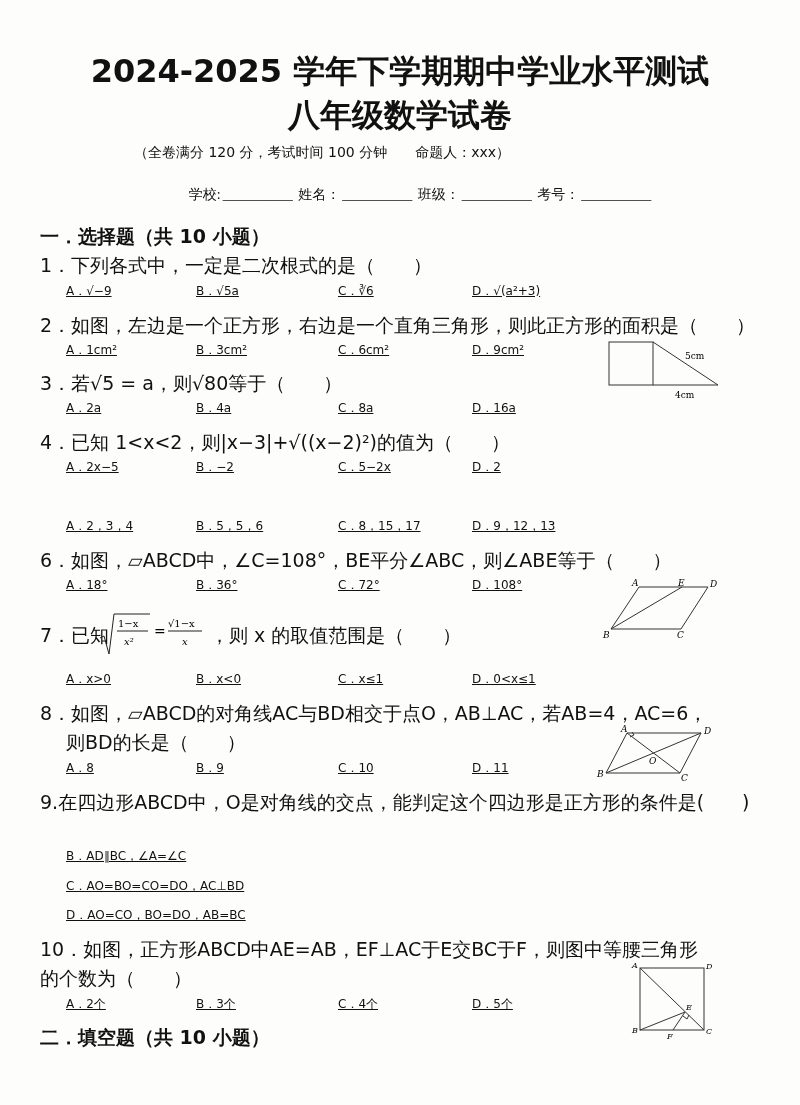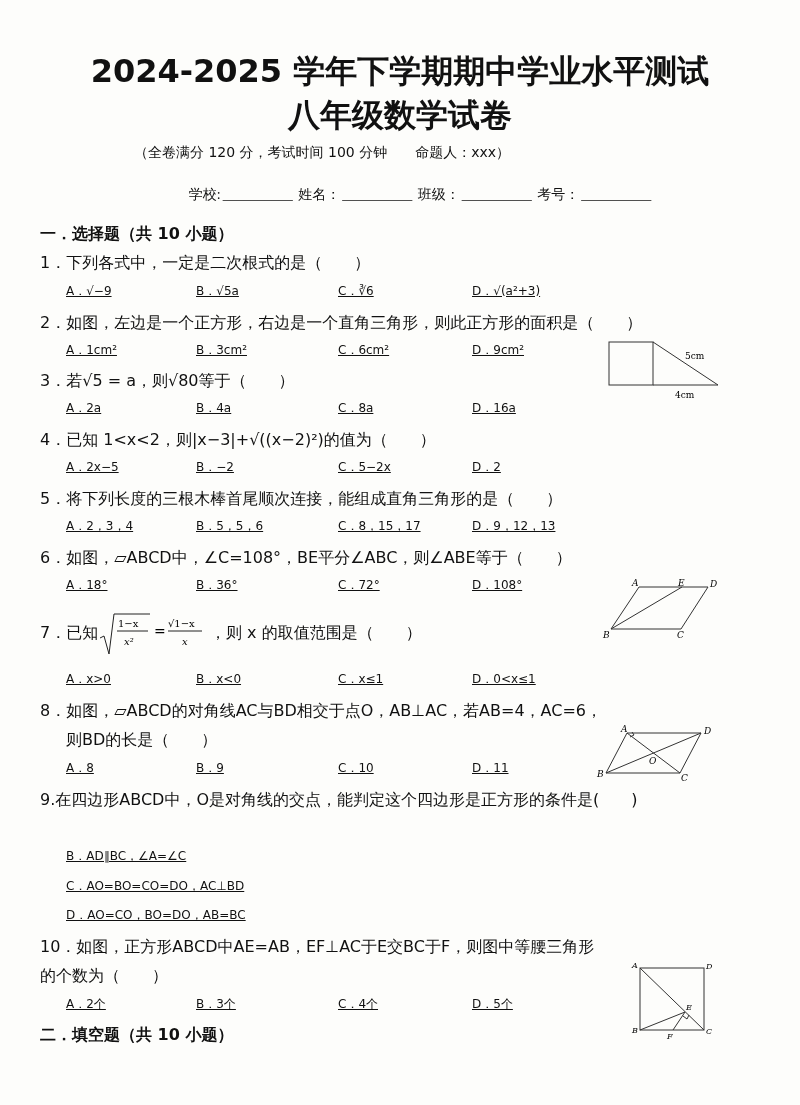--- a/index.html
+++ b/index.html
@@ -3,21 +3,21 @@
 <meta charset="utf-8">
 <style>
   html, body { margin: 0; padding: 0; background: #ffffff; }
   body { width: 800px; height: 1105px; overflow: hidden; position: relative; color: #111; font-family: "DejaVu Serif", "Liberation Serif", serif; }
   .page { position: absolute; left: 0; top: 0; width: 800px; height: 1105px; background: #fdfdfb; }
   .title1 { position: absolute; top: 50px; left: 0; width: 800px; text-align: center; font-size: 32px; font-weight: bold; letter-spacing: 0px; font-family: "DejaVu Sans", sans-serif; }
   .title2 { position: absolute; top: 94px; left: 0; width: 800px; text-align: center; font-size: 32px; font-weight: bold; font-family: "DejaVu Sans", sans-serif; }
   .subinfo { position: absolute; top: 144px; left: 0; width: 644px; text-align: center; font-size: 14px; font-family: "DejaVu Sans", sans-serif; }
   .fields { position: absolute; top: 186px; left: 0; width: 800px; text-align: center; font-size: 14px; font-family: Liberation Serif, serif; margin-left: 20px; }
   .fields span { margin: 0 1px; }
-  .line { position: absolute; font-size: 16px; white-space: nowrap; font-family: "DejaVu Sans", sans-serif; }
+  .line { position: absolute; font-size: 19px; white-space: nowrap; font-family: "DejaVu Sans", sans-serif; }
   .sec { font-weight: bold; }
   .opt { position: absolute; font-size: 12px; white-space: nowrap; font-family: "DejaVu Sans", sans-serif; text-decoration: underline; }
   .fig { position: absolute; }
   svg text { font-family: "DejaVu Serif", serif; font-style: italic; }
 </style>
 </head>
 <body>
 
 <div class="page">
 
@@ -66,23 +66,20 @@
   <div class="opt" style="left:472px; top:400px;">D．16a</div>
 
   <div class="line" style="left:40px; top:430px;">
     <span>4．</span><span>已知 1&lt;x&lt;2，则|x−3|+√((x−2)²)的值为（　　）</span>
   </div>
   <div class="opt" style="left:66px; top:459px;">A．2x−5</div>
   <div class="opt" style="left:196px; top:459px;">B．−2</div>
   <div class="opt" style="left:338px; top:459px;">C．5−2x</div>
   <div class="opt" style="left:472px; top:459px;">D．2</div>
 
-  <div class="line" style="left:40px; top:489px;">
-    <span>5．</span><span>将下列长度的三根木棒首尾顺次连接，能组成直角三角形的是（　　）</span>
-  </div>
   <div class="opt" style="left:66px; top:518px;">A．2，3，4</div>
   <div class="opt" style="left:196px; top:518px;">B．5，5，6</div>
   <div class="opt" style="left:338px; top:518px;">C．8，15，17</div>
   <div class="opt" style="left:472px; top:518px;">D．9，12，13</div>
 
   <div class="line" style="left:40px; top:548px;">
     <span>6．</span><span>如图，▱ABCD中，∠C=108°，BE平分∠ABC，则∠ABE等于（　　）</span>
   </div>
   <div class="opt" style="left:66px; top:577px;">A．18°</div>
   <div class="opt" style="left:196px; top:577px;">B．36°</div>

